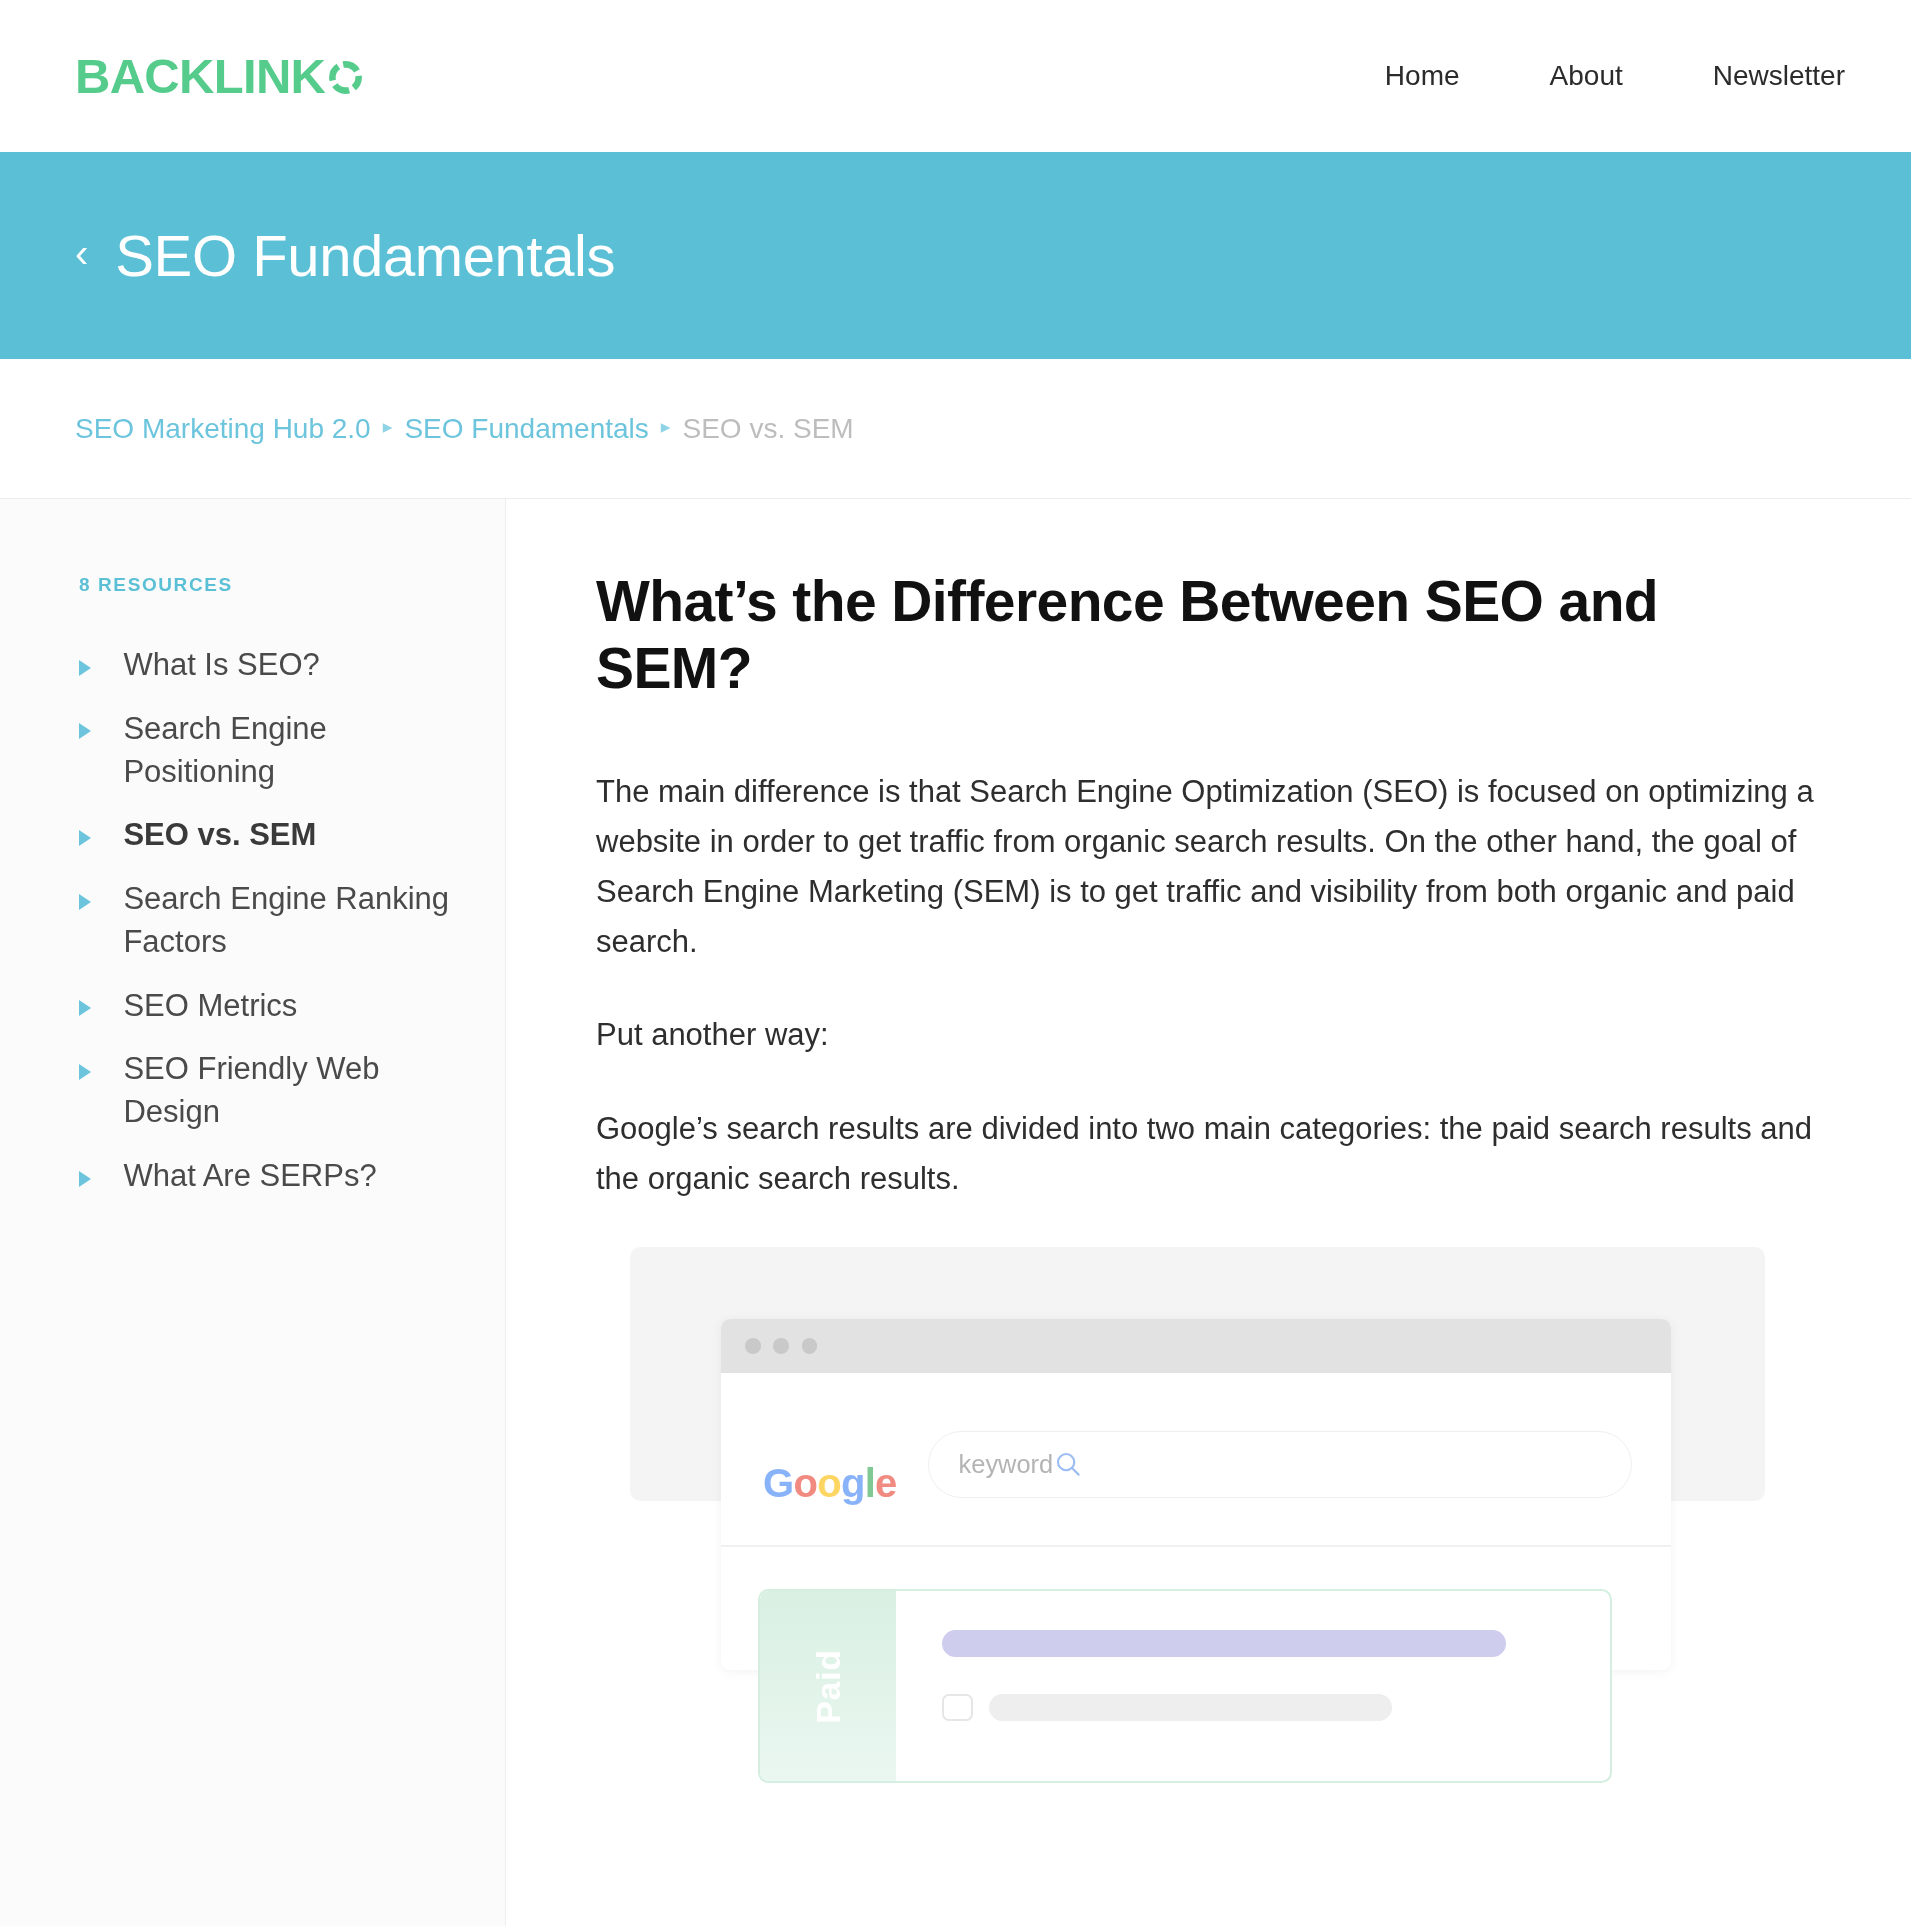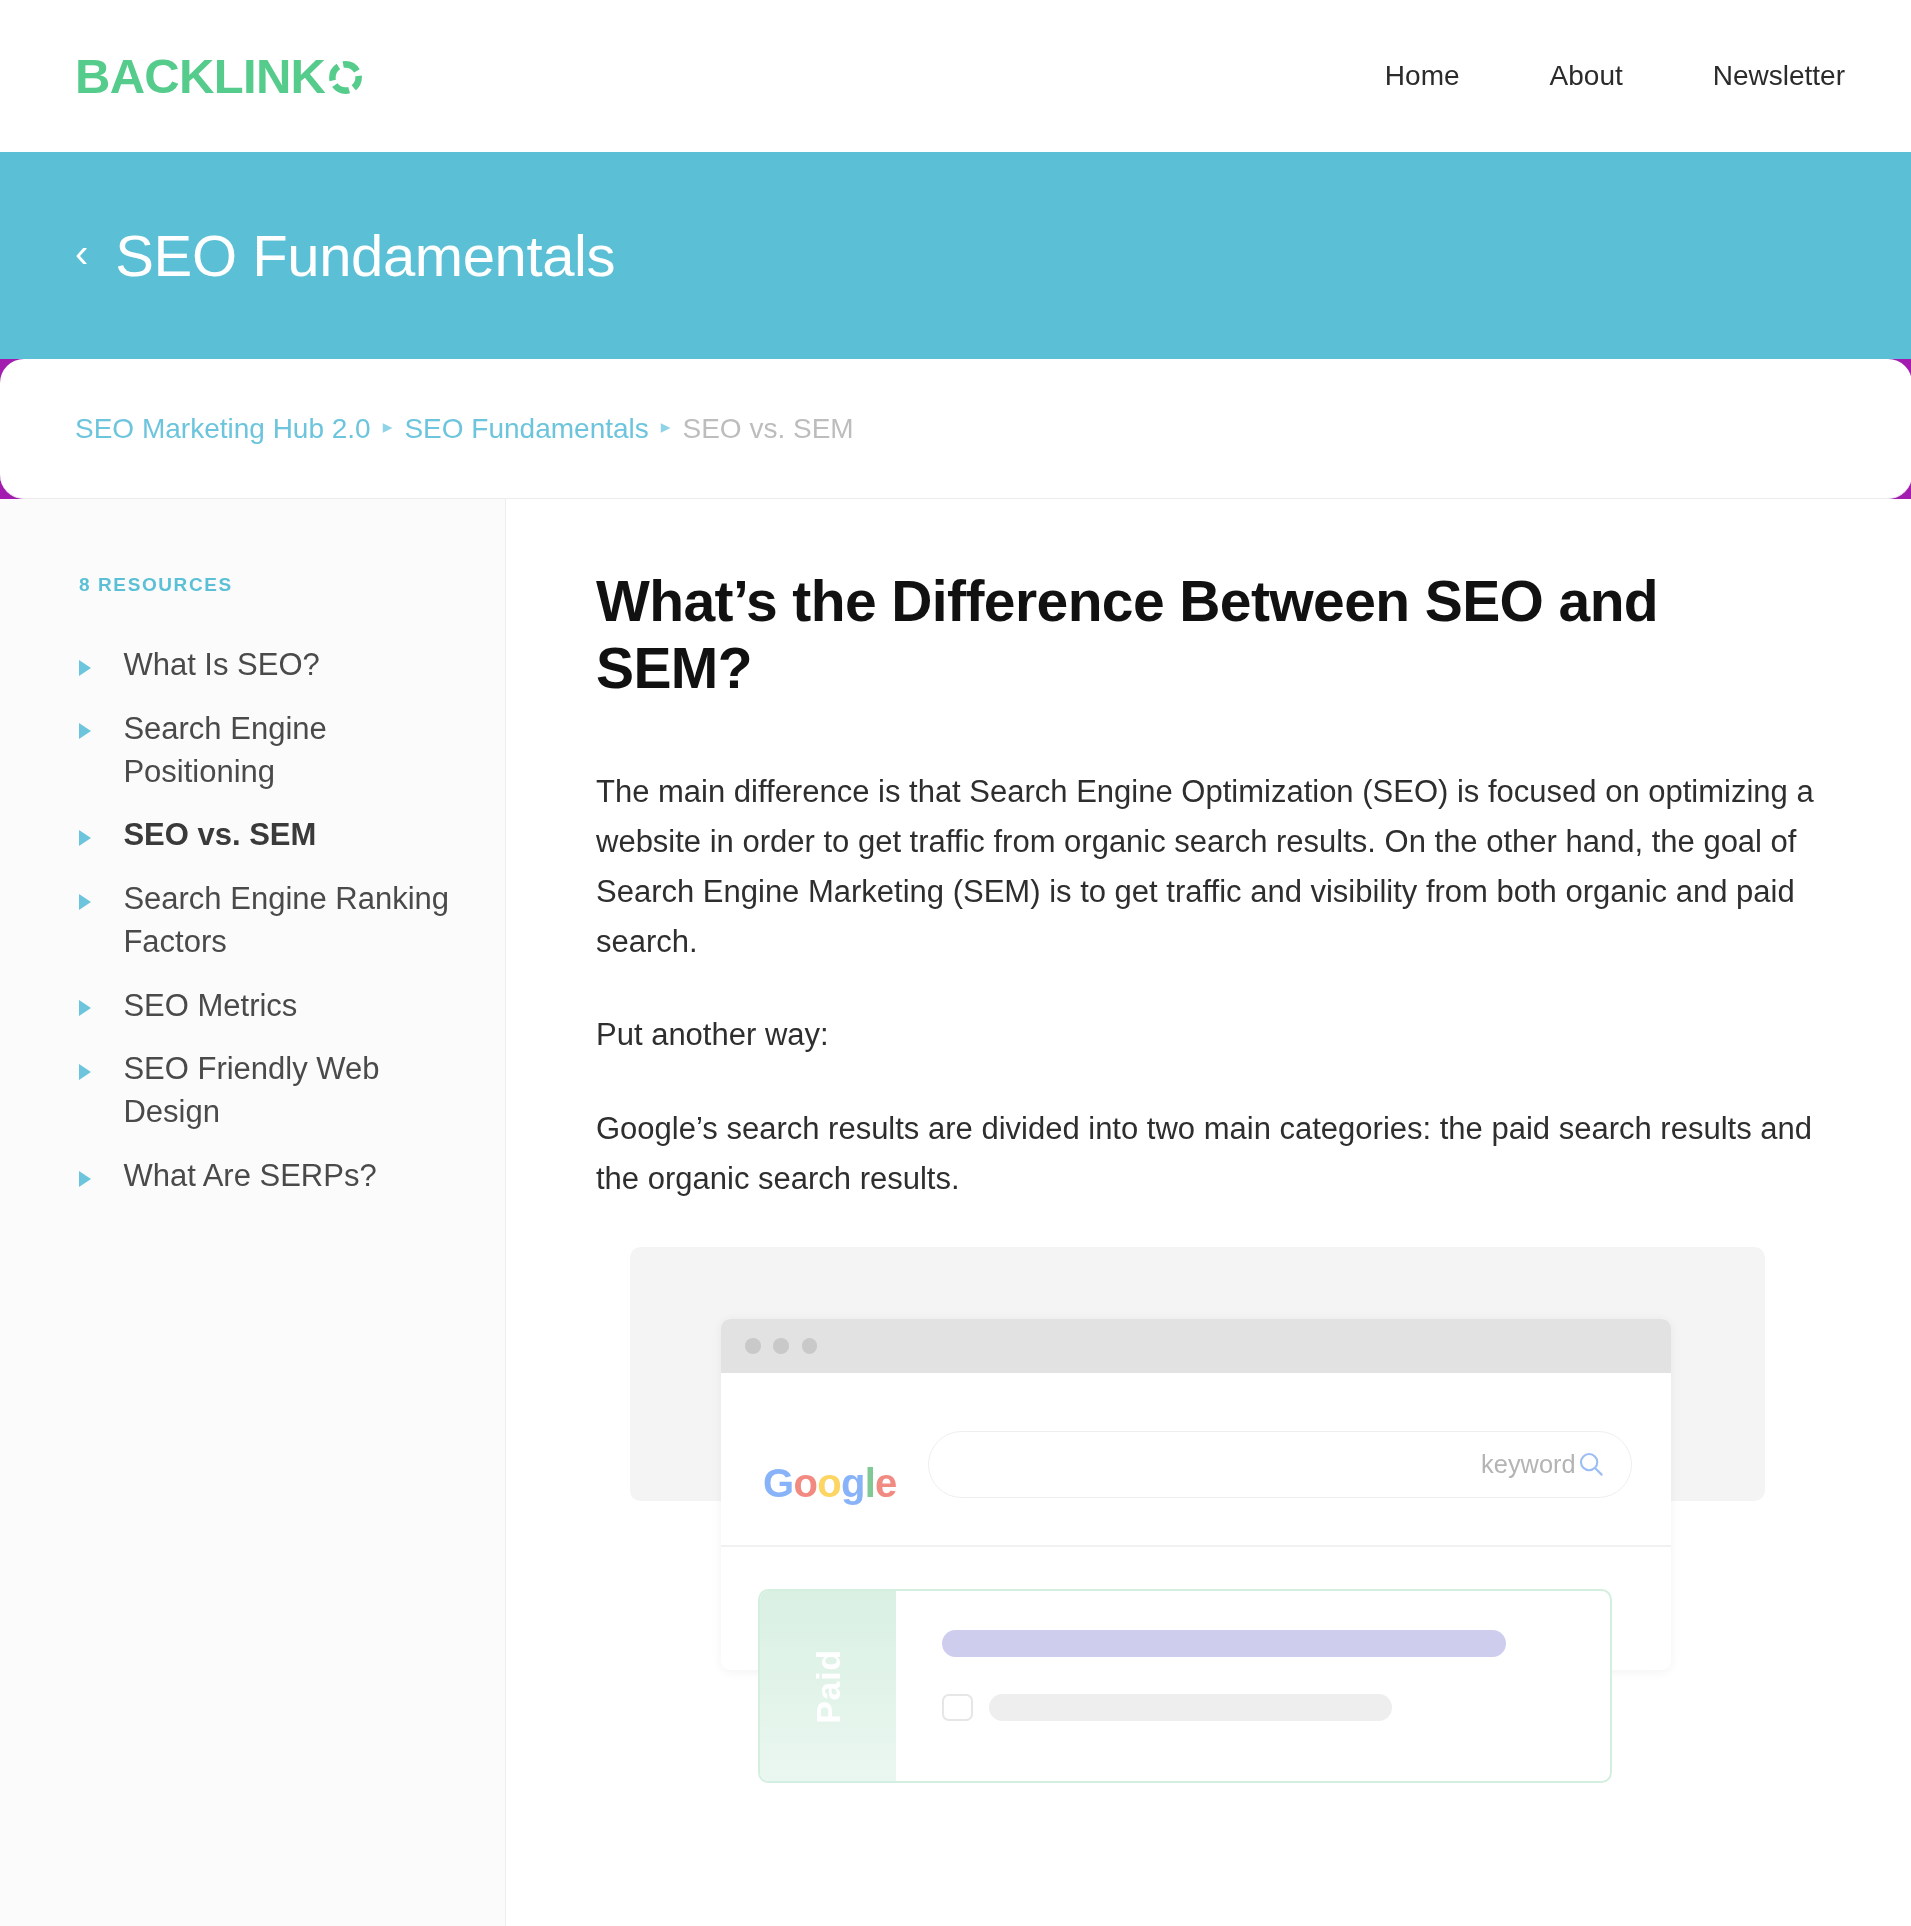--- a/index.html
+++ b/index.html
@@ -94,21 +94,20 @@
   }
 
   
   .crumbs {
     height: 140px;
     display: flex;
     align-items: center;
     padding-left: 75px;
     border-bottom: 1.5px solid #ececec;
     background: #ffffff;
-    border-radius: 24px;
   }
   .crumb {
     font-size: 28px;
     color: #6cc5dd;
     text-decoration: none;
     white-space: nowrap;
   }
   .crumb.current { color: #bdbdbd; }
   .crumb-sep {
     color: #8fd3e6;
@@ -265,21 +264,21 @@
   .g5 { color: #34a853; }
   .g6 { color: #ea4335; }
 
   .searchbox {
     flex: 1 1 auto;
     height: 67px;
     border: 1.5px solid #eeeeee;
     border-radius: 34px;
     display: flex;
     align-items: center;
-    justify-content: flex-end;
+    justify-content: flex-start;
     padding: 0 25.4px 0 30px;
     background: #ffffff;
   }
   .searchbox .kw {
     font-size: 25.4px;
     color: #b4b4b4;
   }
   .search-icon { flex: 0 0 auto; opacity: 0.75; }
 
   .serp-divider {

